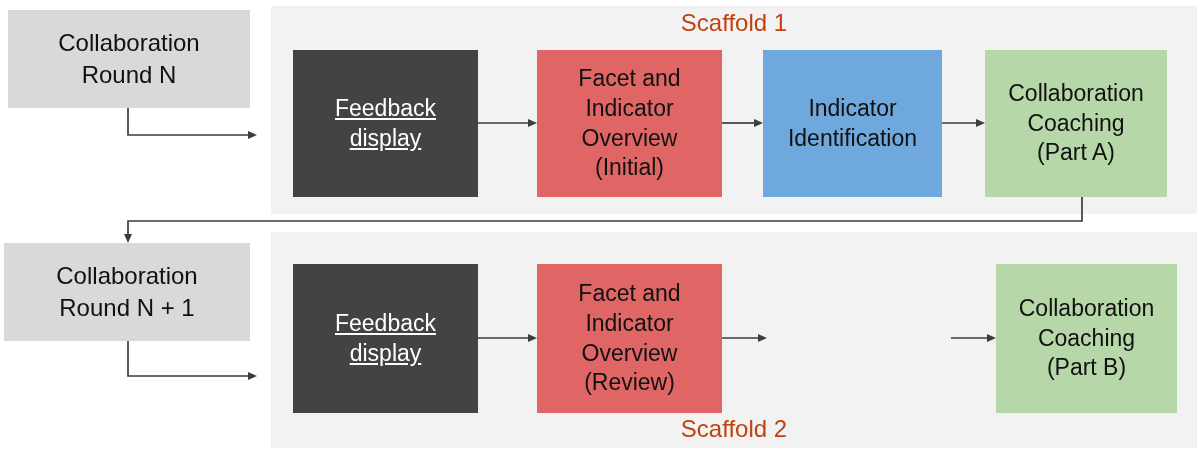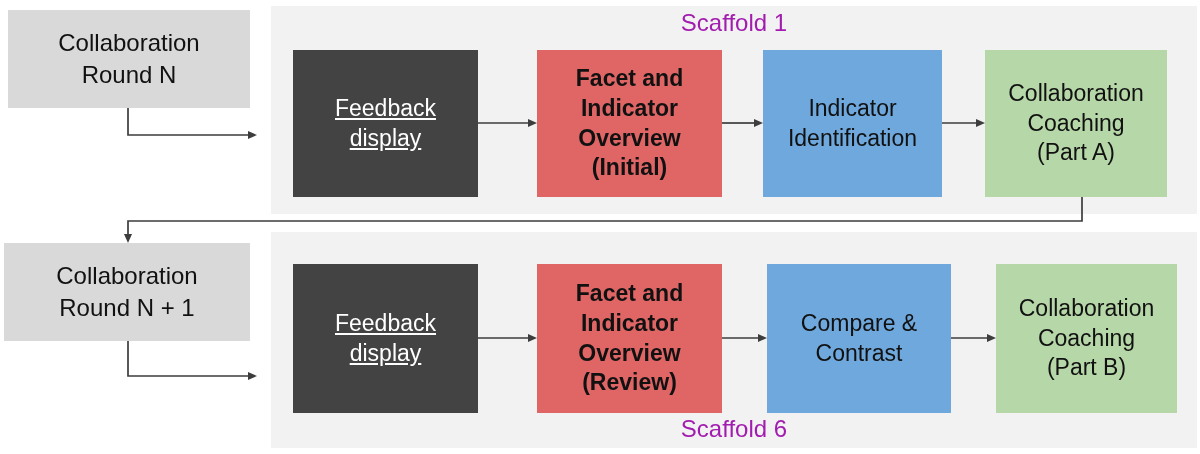--- a/index.html
+++ b/index.html
@@ -20,21 +20,21 @@
     background: var(--container-bg, #f2f2f2);
   }
   #scaffold1-container { left: 271px; top: 6px;   width: 926px; height: 208px; }
   #scaffold2-container { left: 271px; top: 232px; width: 926px; height: 216px; }
   .scaffold-title {
     position: absolute;
     left: 0;
     width: 100%;
     text-align: center;
     font-size: 24px;
-    color: #a21caf;
+    color: #c2410c;
     white-space: pre-line;
   }
   #scaffold1-title { top: 3px; }
   #scaffold2-title { top: 183px; }
   .round-box {
     position: absolute;
     background: var(--round-box-bg, #d9d9d9);
     color: #111111;
     display: flex;
     align-items: center;
@@ -51,21 +51,21 @@
     display: flex;
     align-items: center;
     justify-content: center;
     text-align: center;
     font-size: 23px;
     line-height: 1.3;
     color: var(--node-text, #111111);
     white-space: pre-line;
   }
   .node-dark  { background: var(--node-dark, #434343);  color: var(--node-dark-text, #ffffff); text-decoration: underline; }
-  .node-red   { background: var(--node-red, #e06666); font-weight: bold; }
+  .node-red   { background: var(--node-red, #e06666); }
   .node-blue  { background: var(--node-blue, #6fa8dc); }
   .node-green { background: var(--node-green, #b6d7a8); }
 
   
   #s1-feedback  { left: 293px; top: 50px; width: 185px; height: 147px; }
   #s1-facet     { left: 537px; top: 50px; width: 185px; height: 147px; }
   #s1-indicator { left: 763px; top: 50px; width: 179px; height: 147px; }
   #s1-coaching  { left: 985px; top: 50px; width: 182px; height: 147px; }
   
   #s2-feedback  { left: 293px; top: 264px; width: 185px; height: 149px; }
@@ -88,21 +88,21 @@
 </head>
 <body>
 
 <div id="stage">
 
   <div class="container" id="scaffold1-container">
     <div class="scaffold-title" id="scaffold1-title">Scaffold 1</div>
   </div>
 
   <div class="container" id="scaffold2-container">
-    <div class="scaffold-title" id="scaffold2-title">Scaffold 6</div>
+    <div class="scaffold-title" id="scaffold2-title">Scaffold 2</div>
   </div>
 
   <div class="round-box" id="round-n-box">Collaboration
 Round N</div>
 
   <div class="round-box" id="round-n1-box">Collaboration
 Round N + 1</div>
 
   <div class="node node-dark" id="s1-feedback">Feedback
 display</div>
@@ -115,22 +115,20 @@
   <div class="node node-green" id="s1-coaching">Collaboration
 Coaching
 (Part A)</div>
 
   <div class="node node-dark" id="s2-feedback">Feedback
 display</div>
   <div class="node node-red" id="s2-facet">Facet and
 Indicator
 Overview
 (Review)</div>
-  <div class="node node-blue" id="s2-compare">Compare &amp;
-Contrast</div>
   <div class="node node-green" id="s2-coaching">Collaboration
 Coaching
 (Part B)</div>
 
   <svg id="arrow-layer" viewBox="0 0 1200 454" xmlns="http://www.w3.org/2000/svg">
     <defs>
       <marker id="arrowhead" markerUnits="userSpaceOnUse" markerWidth="10" markerHeight="9" refX="0" refY="4" orient="auto">
         <path d="M0,0 L9,4 L0,8 Z" fill="#3d3d3d"></path>
       </marker>
     </defs>

